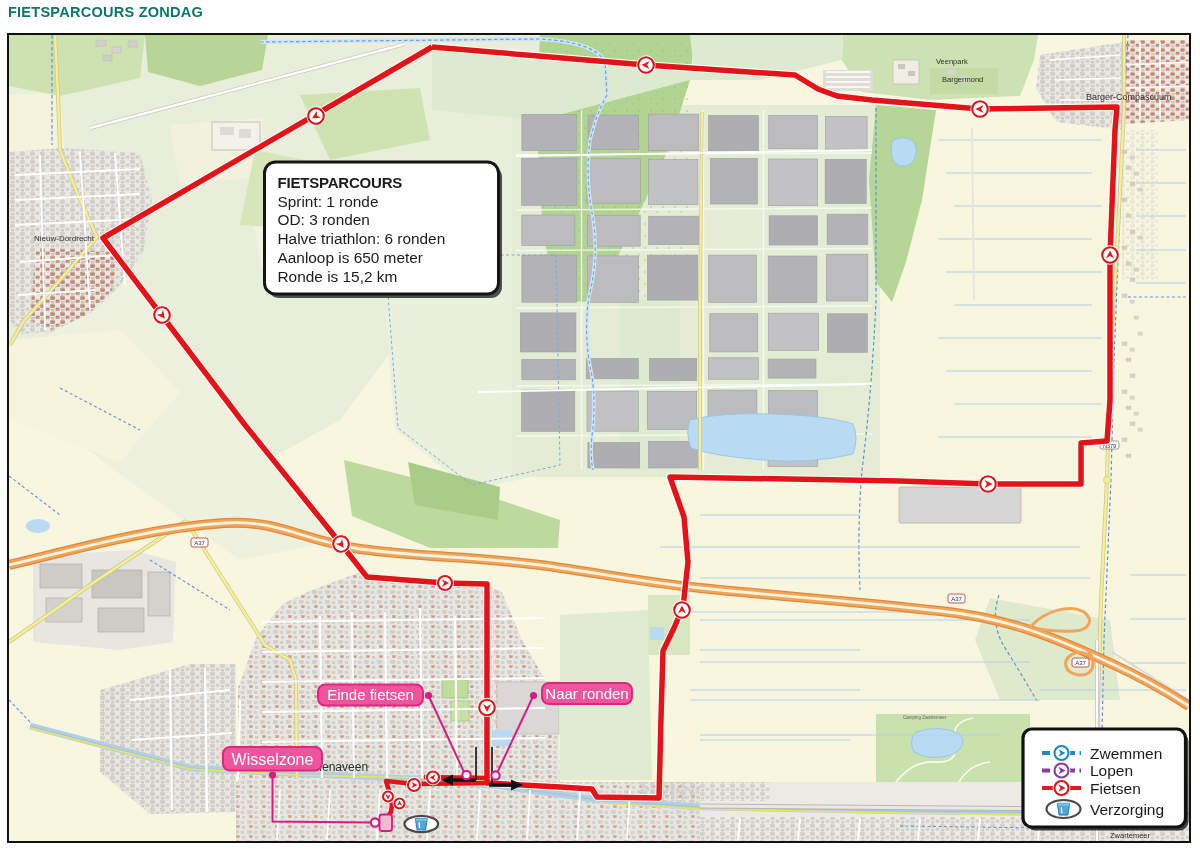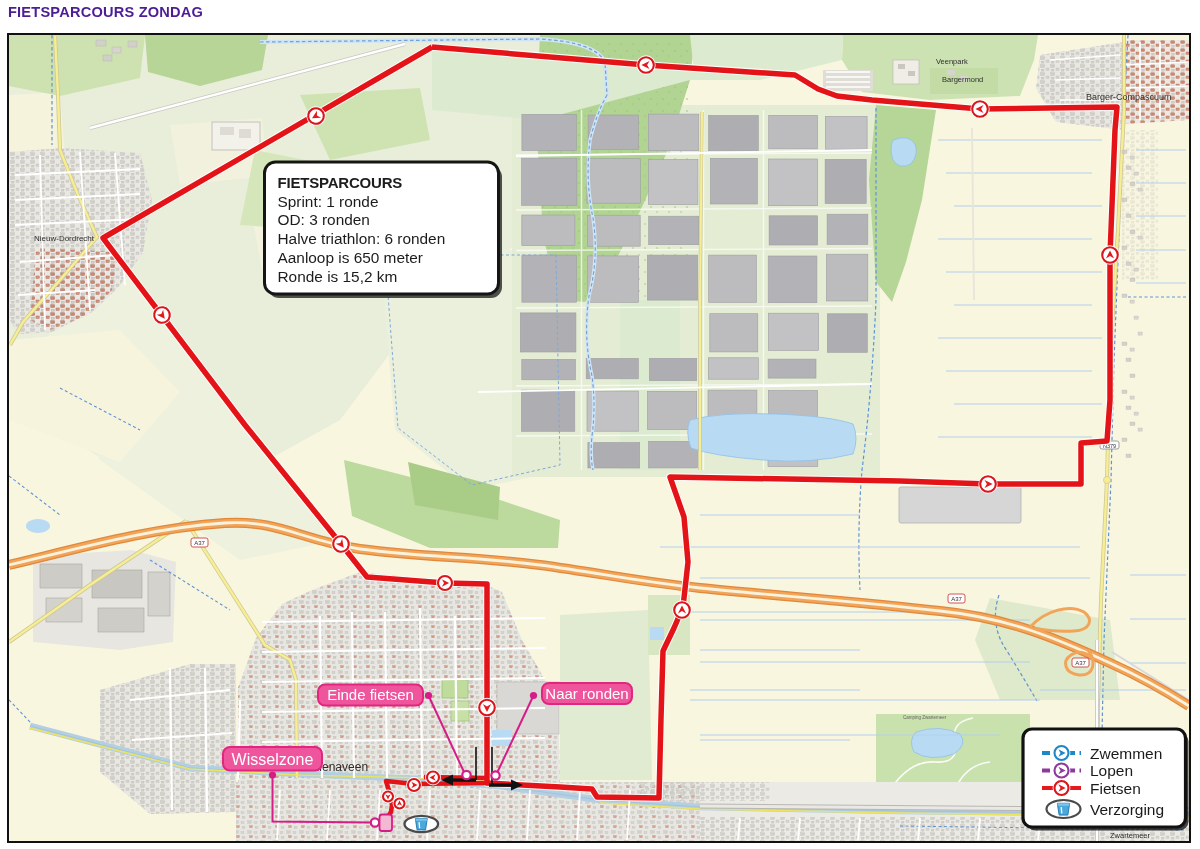--- a/index.html
+++ b/index.html
@@ -1,17 +1,17 @@
 <!DOCTYPE html>
 <html><head>
 <meta charset="utf-8">
 <style>
 html,body { margin:0; padding:0; background:#ffffff; width:1200px; height:849px; overflow:hidden; }
 #title { position:absolute; left:8px; top:4px; font-family:"Liberation Sans",sans-serif;
-  font-weight:bold; font-size:14.6px; color:#4c1d95; letter-spacing:0.2px; }
+  font-weight:bold; font-size:14.6px; color:#0f766e; letter-spacing:0.2px; }
 #map { position:absolute; left:7px; top:33px; width:1184px; height:810px;
   border:2px solid #111; box-sizing:border-box; }
 #map svg { display:block; }
 </style>
 </head>
 <body>
 
 <div id="title">FIETSPARCOURS ZONDAG</div>
 
 <div id="map">

